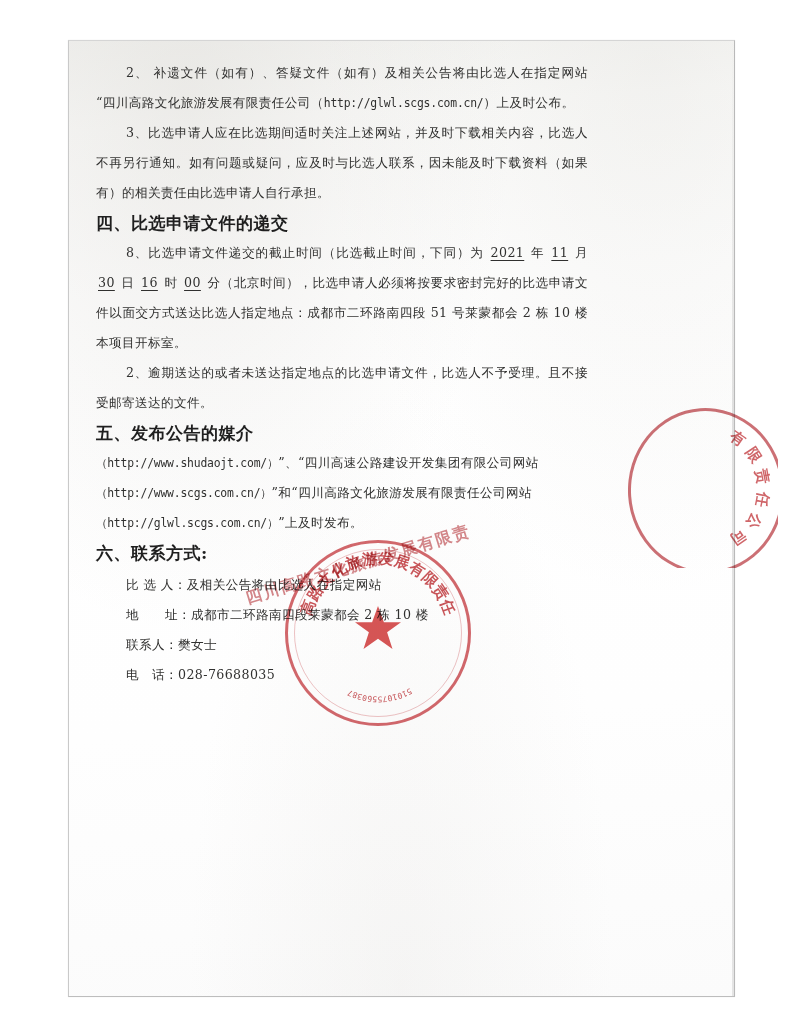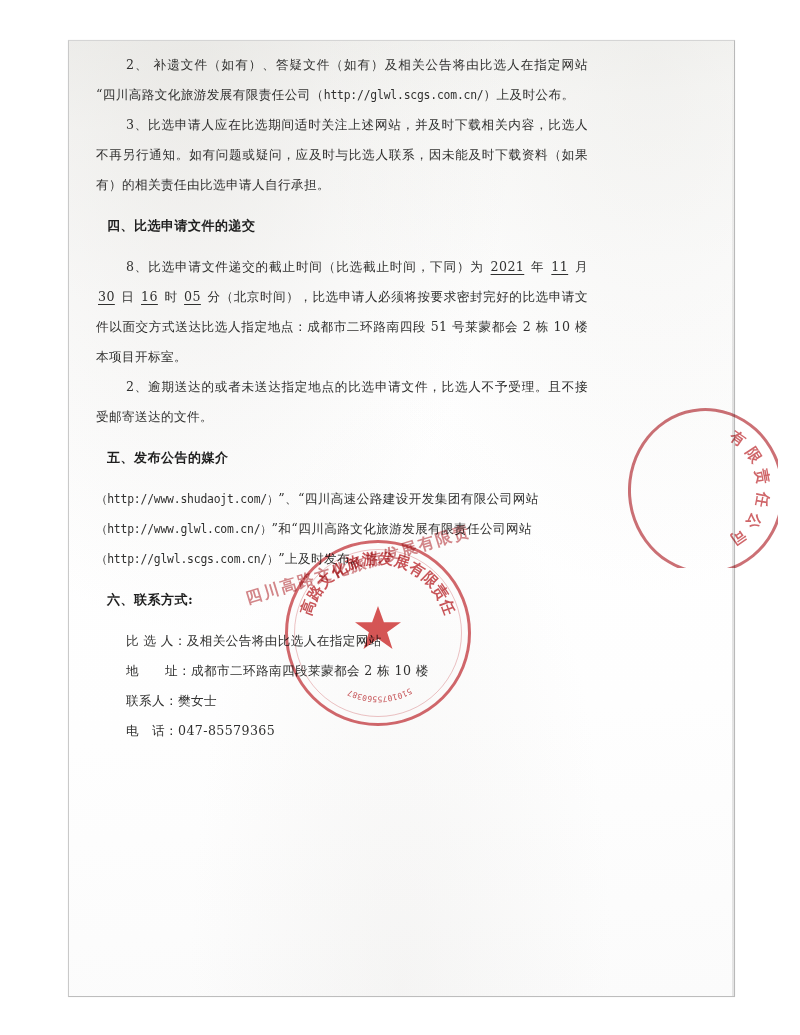--- a/index.html
+++ b/index.html
@@ -52,42 +52,42 @@
       radial-gradient(ellipse at 18% 6%, rgba(215,213,208,0.40) 0%, rgba(255,255,255,0) 42%),
       radial-gradient(ellipse at 88% 3%, rgba(220,219,214,0.30) 0%, rgba(255,255,255,0) 40%),
       radial-gradient(ellipse at 50% 99%, rgba(222,220,216,0.22) 0%, rgba(255,255,255,0) 45%);
     pointer-events: none;
   }
 
   
   #doc-body {
     position: absolute;
     left: 96px;
-    top: 50px;
+    top: 58px;
     width: 492px;
     font-family: "DejaVu Serif", "Liberation Serif", serif;
     color: #2b2b2b;
   }
 
   .para {
     font-size: 12.6px;
     line-height: 30px;
     letter-spacing: 0.4px;
     text-align: justify;
     margin: 0;
     color: #30302f;
   }
   .para.indent { text-indent: 30px; }
 
   .heading {
-    font-size: 13px;
+    font-size: 17px;
     line-height: 30px;
     letter-spacing: 0.5px;
     font-weight: bold;
-    margin: 11px;
+    margin: 0;
     color: #1f1f1f;
   }
 
   .mono {
     font-family: "DejaVu Sans Mono", "Liberation Mono", monospace;
     font-size: 11.4px;
     letter-spacing: -0.2px;
   }
 
   .fill {
@@ -225,37 +225,37 @@
   </div>
 
   <div id="doc-body">
 
     <p class="para indent" id="t-p0"><span>2、  补遗文件（如有）、答疑文件（如有）及相关公告将由比选人在指定网站 “四川高路文化旅游发展有限责任公司（</span><span class="mono">http://glwl.scgs.com.cn/</span><span>）上及时公布。</span></p>
 
     <p class="para indent" id="t-p1"><span>3、比选申请人应在比选期间适时关注上述网站，并及时下载相关内容，比选人不再另行通知。如有问题或疑问，应及时与比选人联系，因未能及时下载资料（如果有）的相关责任由比选申请人自行承担。</span></p>
 
     <p class="heading">四、比选申请文件的递交</p>
 
-    <p class="para indent" id="t-s4i1"><span>8、比选申请文件递交的截止时间（比选截止时间，下同）为 </span><span class="fill">2021</span><span> 年 </span><span class="fill">11</span><span> 月 </span><span class="fill">30</span><span> 日 </span><span class="fill">16</span><span> 时 </span><span class="fill">05</span><span> 分</span><span>（北京时间），比选申请人必须将按要求密封完好的比选申请文件以面交方式送达比选人指定地点：成都市二环路南四段 51 号莱蒙都会 2 栋 10 楼本项目开标室。</span></p>
+    <p class="para indent" id="t-s4i1"><span>8、比选申请文件递交的截止时间（比选截止时间，下同）为 </span><span class="fill">2021</span><span> 年 </span><span class="fill">11</span><span> 月 </span><span class="fill">30</span><span> 日 </span><span class="fill">16</span><span> 时 </span><span class="fill">00</span><span> 分</span><span>（北京时间），比选申请人必须将按要求密封完好的比选申请文件以面交方式送达比选人指定地点：成都市二环路南四段 51 号莱蒙都会 2 栋 10 楼本项目开标室。</span></p>
 
     <p class="para indent">2、逾期送达的或者未送达指定地点的比选申请文件，比选人不予受理。且不接受邮寄送达的文件。</p>
 
     <p class="heading">五、发布公告的媒介</p>
 
     <p class="para" id="t-s5l2"><span class="mono">（http://www.shudaojt.com/）</span><span>”、“四川高速公路建设开发集团有限公司网站</span></p>
-    <p class="para" id="t-s5l3"><span class="mono">（http://www.glwl.com.cn/）</span><span>”和“四川高路文化旅游发展有限责任公司网站</span></p>
+    <p class="para" id="t-s5l3"><span class="mono">（http://www.scgs.com.cn/）</span><span>”和“四川高路文化旅游发展有限责任公司网站</span></p>
     <p class="para" id="t-s5l4"><span class="mono">（http://glwl.scgs.com.cn/）</span><span>”上及时发布。</span></p>
 
     <p class="heading">六、联系方式:</p>
 
     <div id="contact-block">
         <p class="contact-row"><span class="contact-label">比 选 人：</span><span class="contact-value">及相关公告将由比选人在指定网站</span></p>
         <p class="contact-row"><span class="contact-label">地　　址：</span><span class="contact-value">成都市二环路南四段莱蒙都会 2 栋 10 楼</span></p>
         <p class="contact-row"><span class="contact-label">联系人：</span><span class="contact-value">樊女士</span></p>
-        <p class="contact-row"><span class="contact-label">电　话：</span><span class="contact-value">047-85579365</span></p>
+        <p class="contact-row"><span class="contact-label">电　话：</span><span class="contact-value">028-76688035</span></p>
       </div>
   </div>
 
   <div class="stamp" id="seal-main">
     <div class="ring"></div>
     <div class="ring-inner"></div>
     <svg class="seal-star" viewBox="0 0 100 100">
       <polygon points="50,4 61.8,36.4 96,36.4 68.2,56.6 79,90 50,69.6 21,90 31.8,56.6 4,36.4 38.2,36.4" fill="#cf2b2b"></polygon>
     </svg>
     <div id="seal-arc-top">

